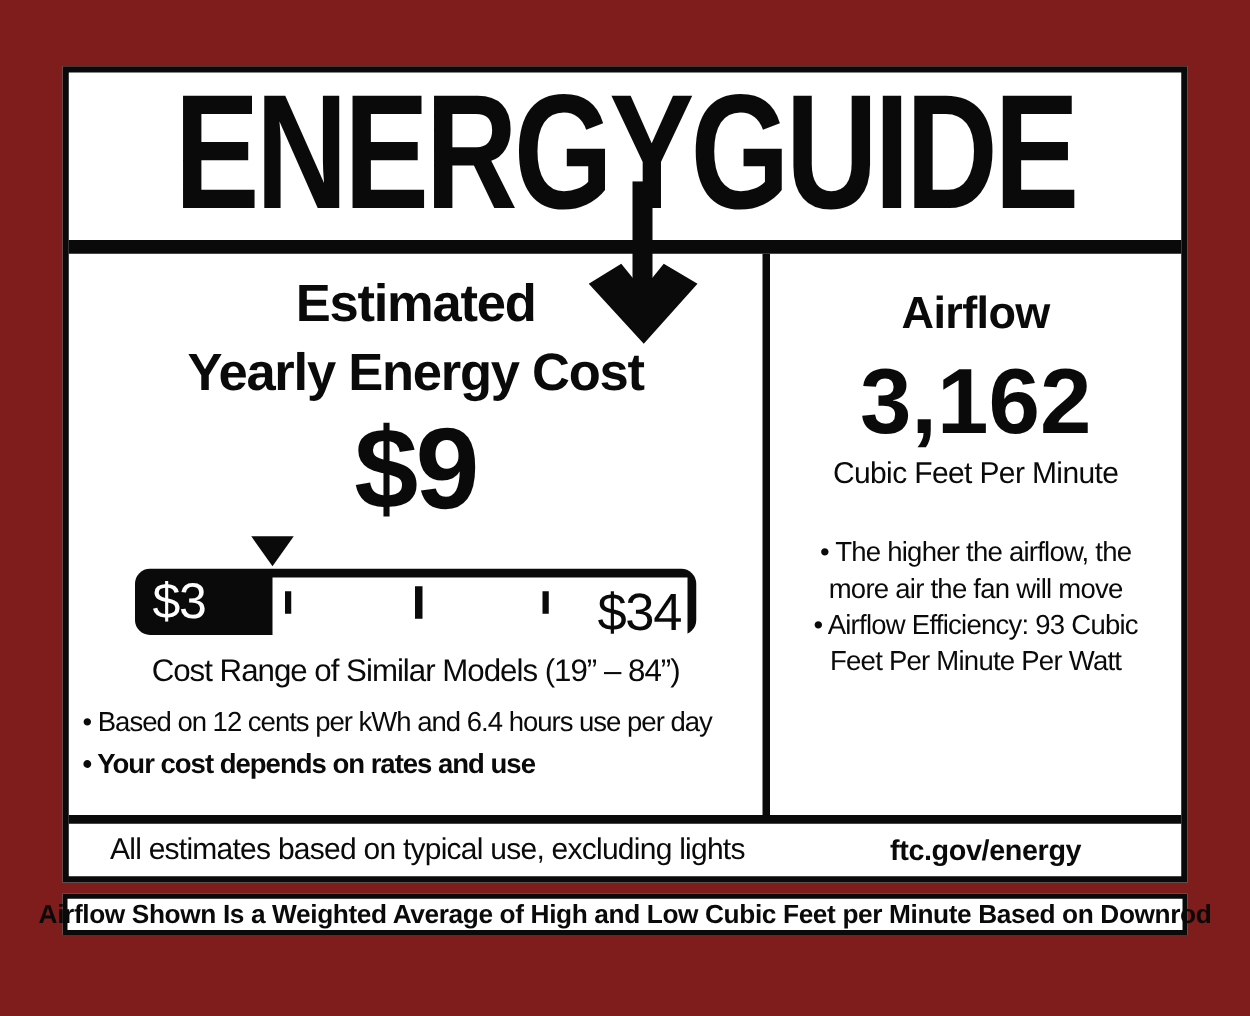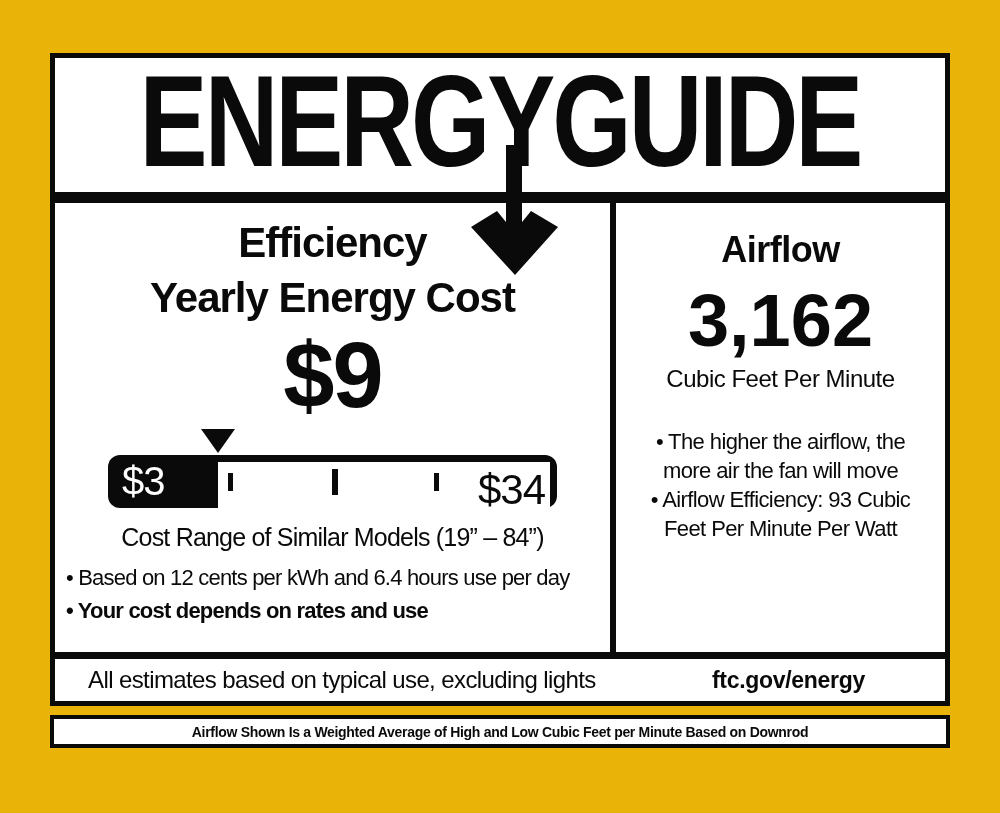--- a/index.html
+++ b/index.html
@@ -3,21 +3,21 @@
 <meta charset="utf-8">
 <style>
   * { margin: 0; padding: 0; box-sizing: border-box; }
   html, body { width: 1000px; height: 813px; background: #ffffff; }
   body {
     font-family: "Liberation Sans", "DejaVu Sans", sans-serif;
     color: #0a0a0a;
     position: relative;
     overflow: hidden;
   }
-  .page { position: absolute; inset: 0; background: #eab308; text-decoration: underline; }
+  .page { position: absolute; inset: 0; background: #7f1d1d; text-decoration: underline; }
 
   
   .label-box {
     position: absolute;
     left: 50px; top: 53px;
     width: 900px; height: 653px;
     border: 5px solid #0a0a0a;
     background: #fff;
     display: flex;
     flex-direction: column;
@@ -153,42 +153,42 @@
     position: absolute;
     left: 50px; top: 715px;
     width: 900px; height: 33px;
     border: 4px solid #0a0a0a;
     display: flex;
     align-items: center;
     justify-content: center;
     background: #fff;
   }
   .disclaimer-text {
-    font-size: 14px; font-weight: 700; letter-spacing: -0.3px;
+    font-size: 21px; font-weight: 700; letter-spacing: -0.3px;
     white-space: nowrap;
   }
 </style>
 </head>
 <body>
 
 <div class="page">
 
   <div class="label-box">
 
     <div class="logo-row">
       <div class="logo-text">ENERGYGUIDE</div>
     </div>
 
     <div class="divider-bar"></div>
 
     <div class="columns">
 
       <div class="col-left">
         <div class="cost-heading">
-          <div>Efficiency</div>
+          <div>Estimated</div>
           <div>Yearly Energy Cost</div>
         </div>
         <div class="cost-value">$9</div>
 
         <div class="marker-triangle"></div>
 
         <div class="range-bar">
           <span class="min-label">$3</span>
           <div class="range-track">
             <span class="tick t1"></span>

